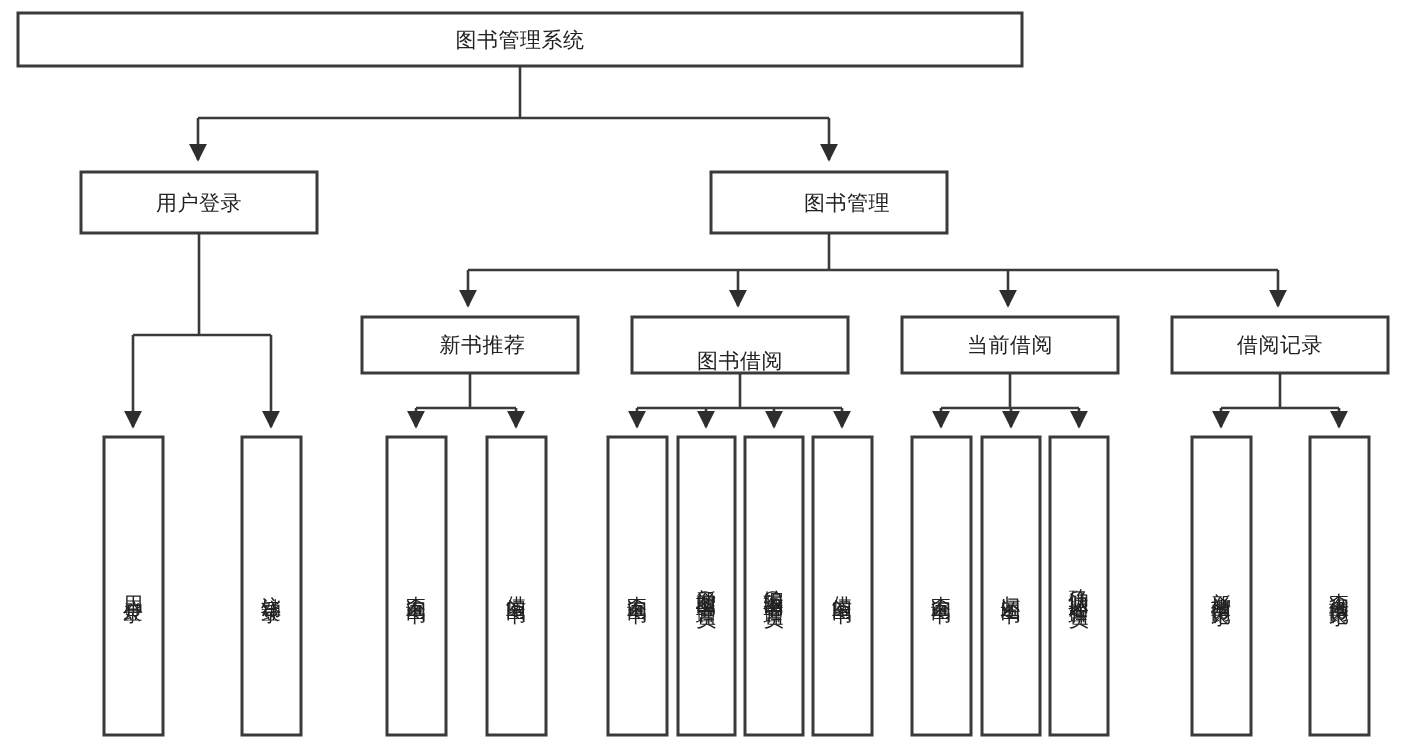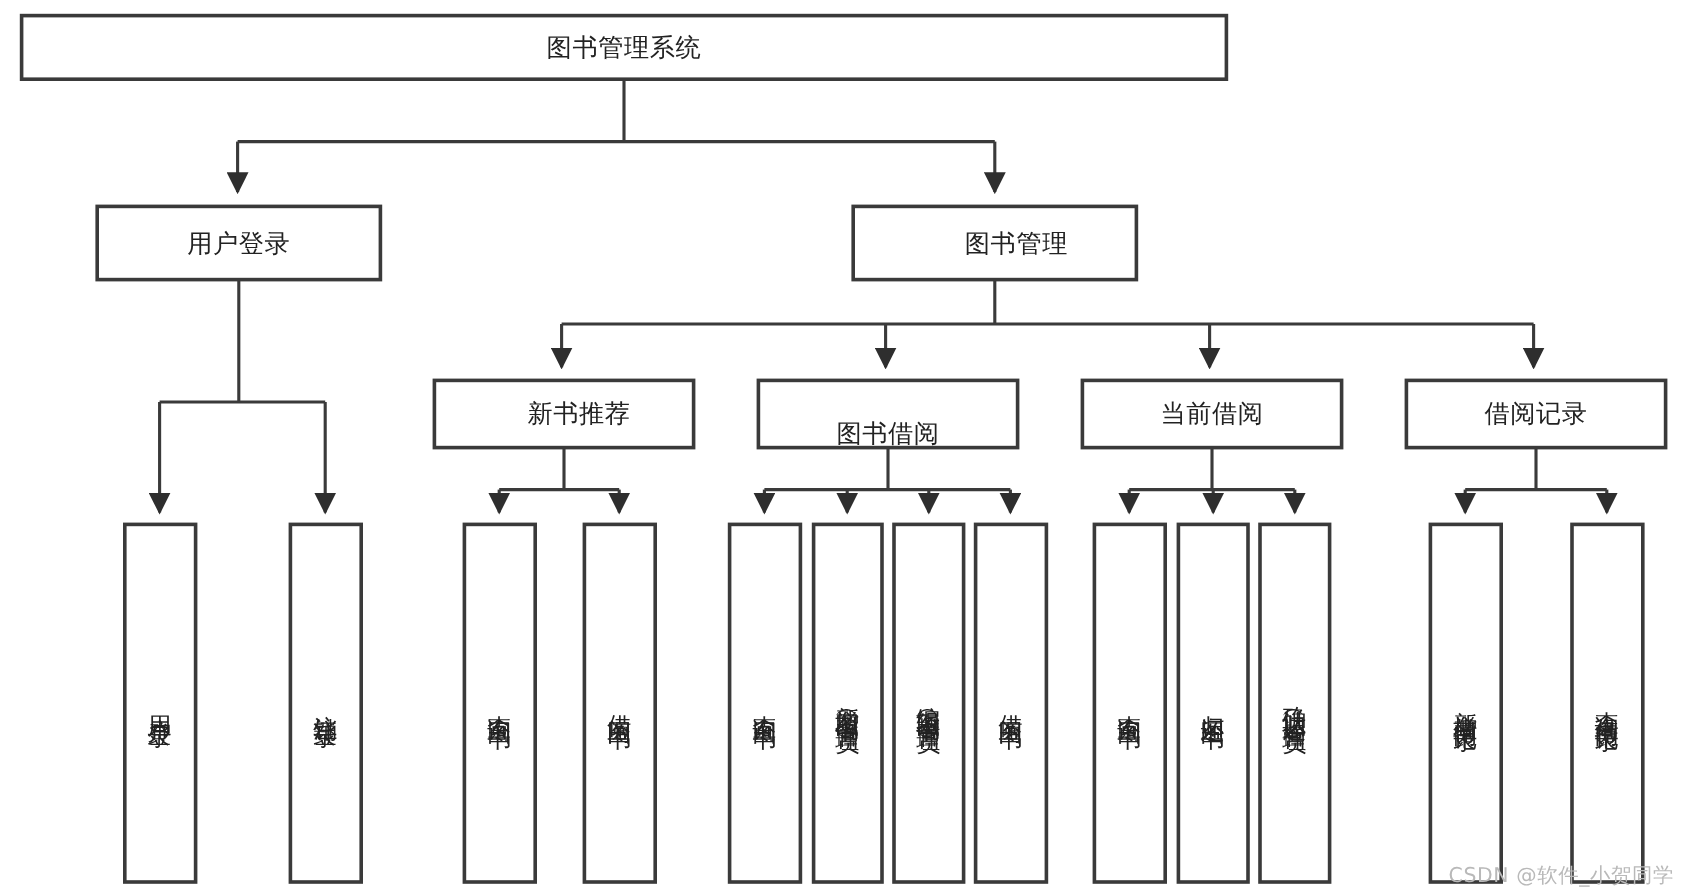--- a/index.html
+++ b/index.html
@@ -182,14 +182,13 @@
       <div class="node-label-v" style="left: 678px; top: 437px; width: 57px; height: 298px;">新增图书（管理员）</div>
       <div class="node-label-v" style="left: 745px; top: 437px; width: 58px; height: 298px;">编辑图书（管理员）</div>
       <div class="node-label-v" style="left: 813px; top: 437px; width: 59px; height: 298px;">借阅图书</div>
       <div class="node-label-v" style="left: 912px; top: 437px; width: 59px; height: 298px;">查询图书</div>
       <div class="node-label-v" style="left: 982px; top: 437px; width: 58px; height: 298px;">归还图书</div>
       <div class="node-label-v" style="left: 1050px; top: 437px; width: 58px; height: 298px;">确认归还（管理员）</div>
       <div class="node-label-v" style="left: 1192px; top: 437px; width: 59px; height: 298px;">新增借阅记录</div>
       <div class="node-label-v" style="left: 1310px; top: 437px; width: 59px; height: 298px;">查询借阅记录</div>
     </div>
 
-  <div class="watermark">CSDN @软件_小贺同学</div>
 </div>
 
 </body></html>

